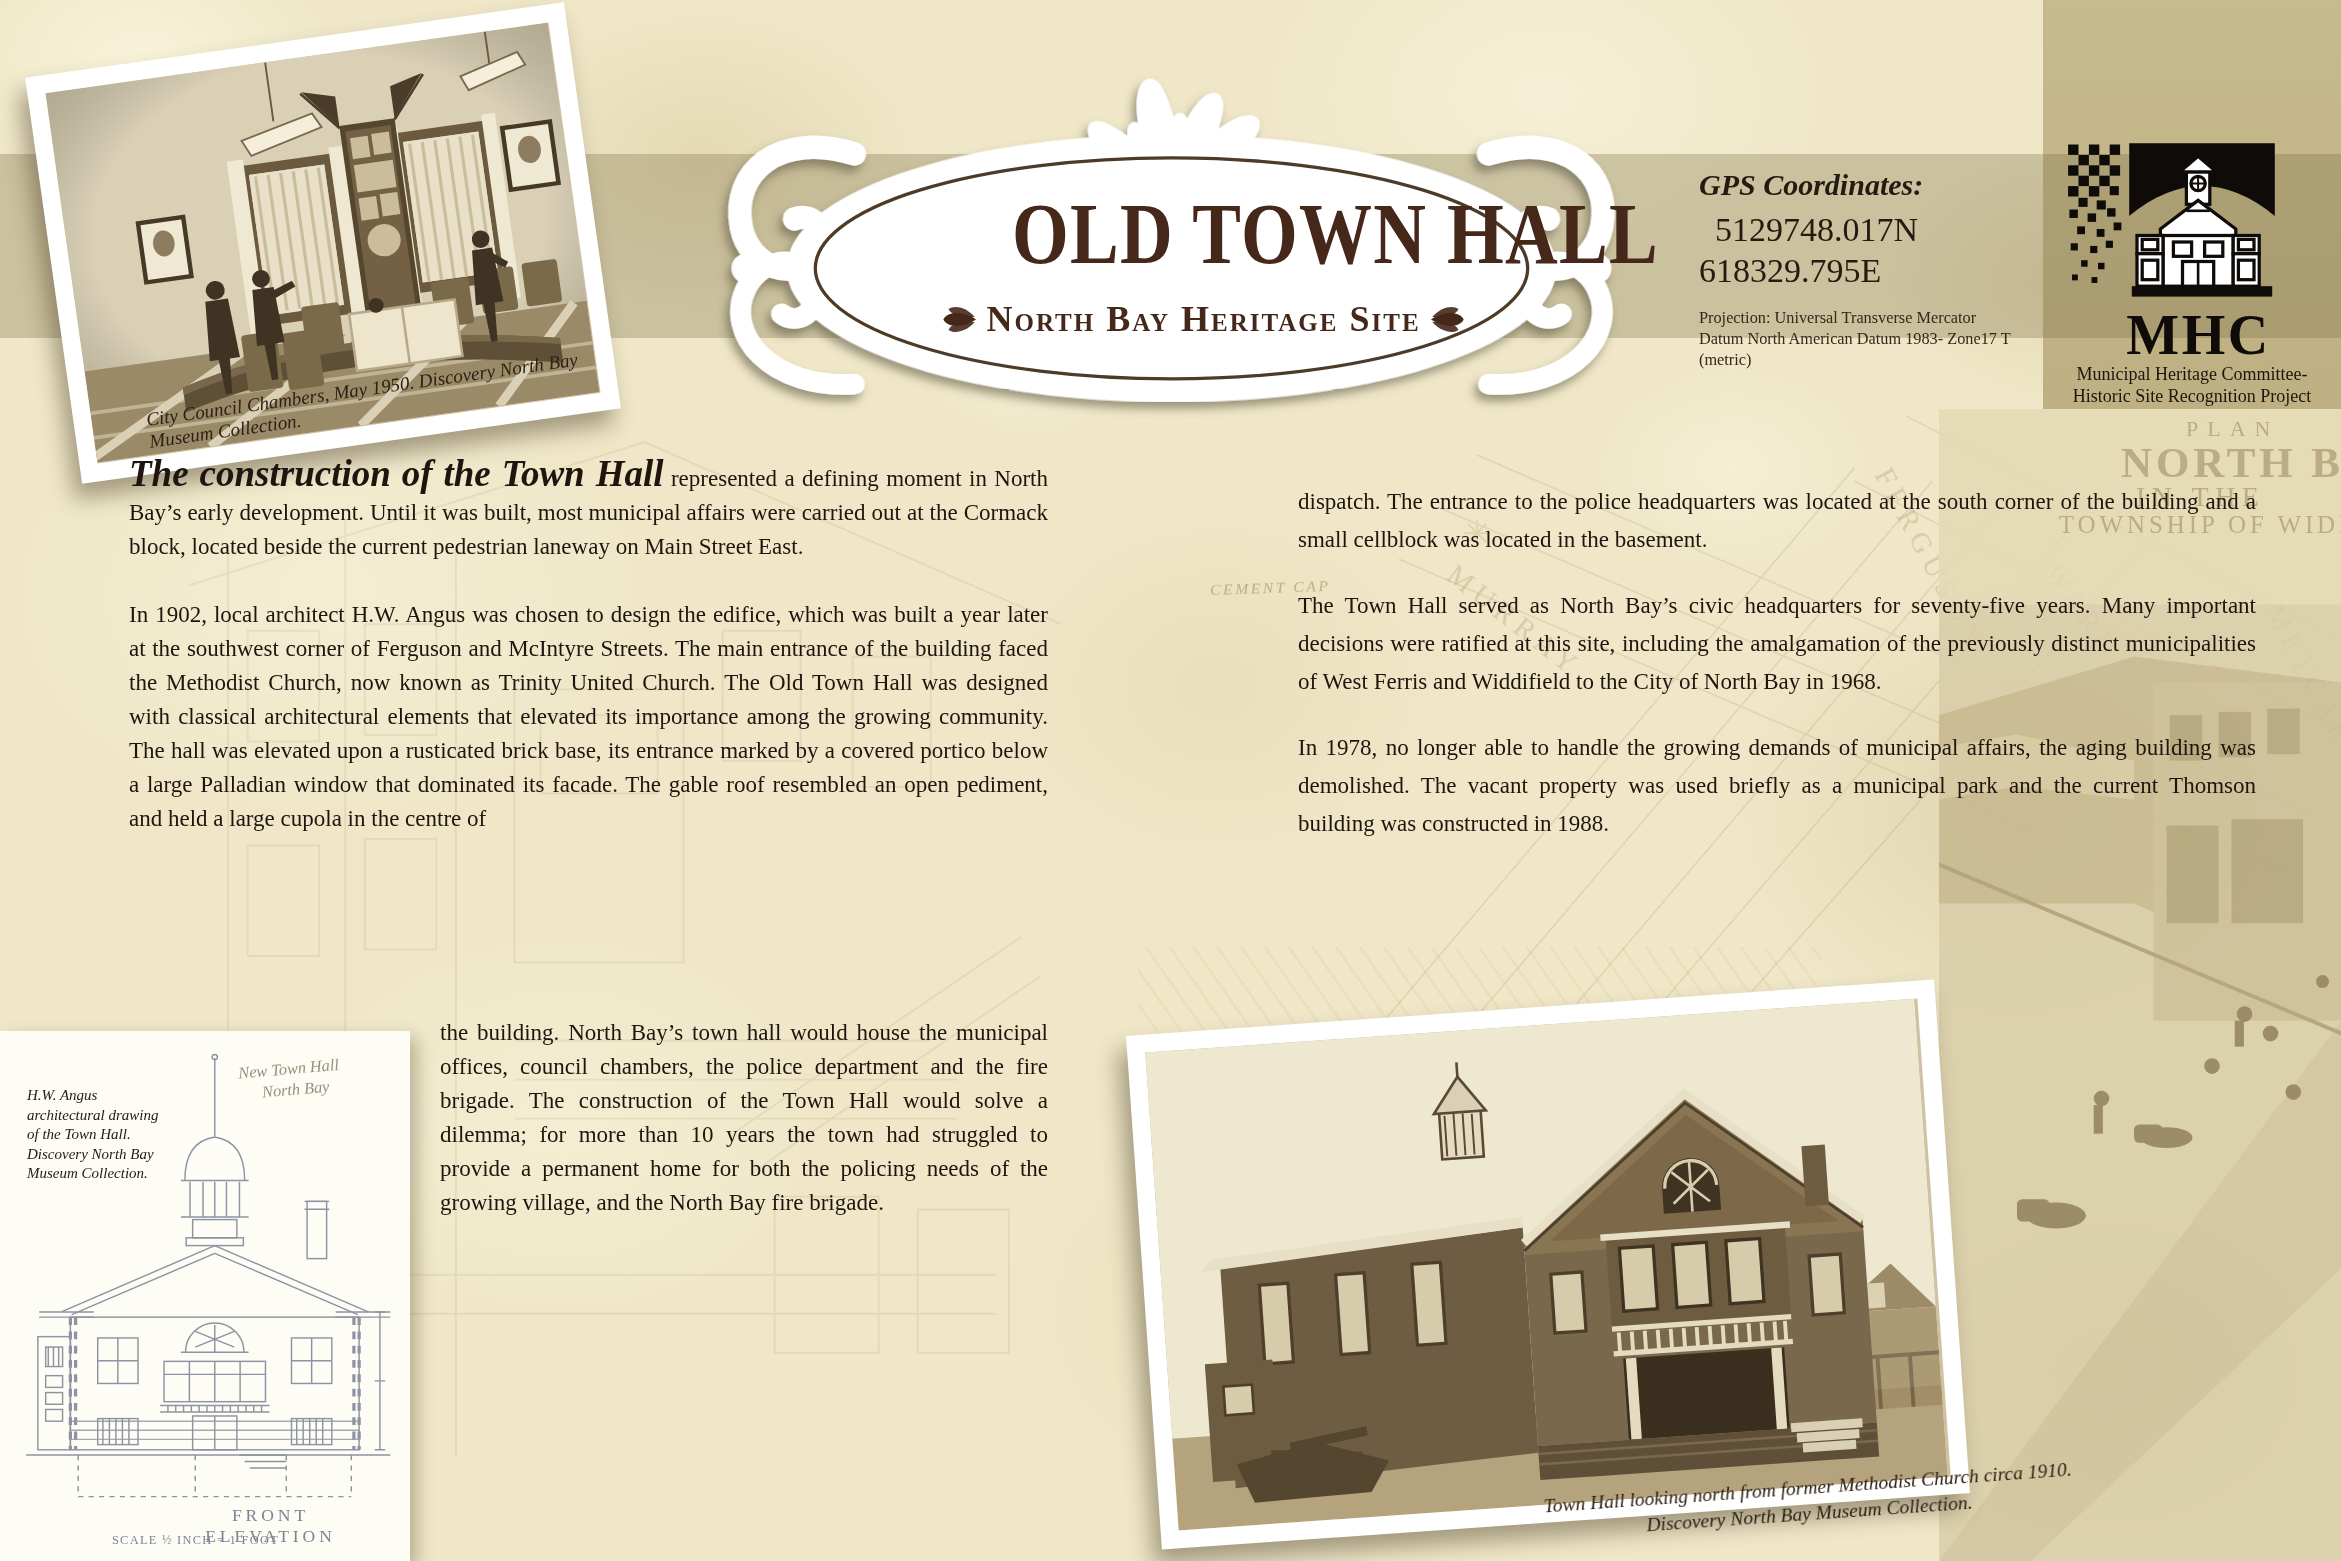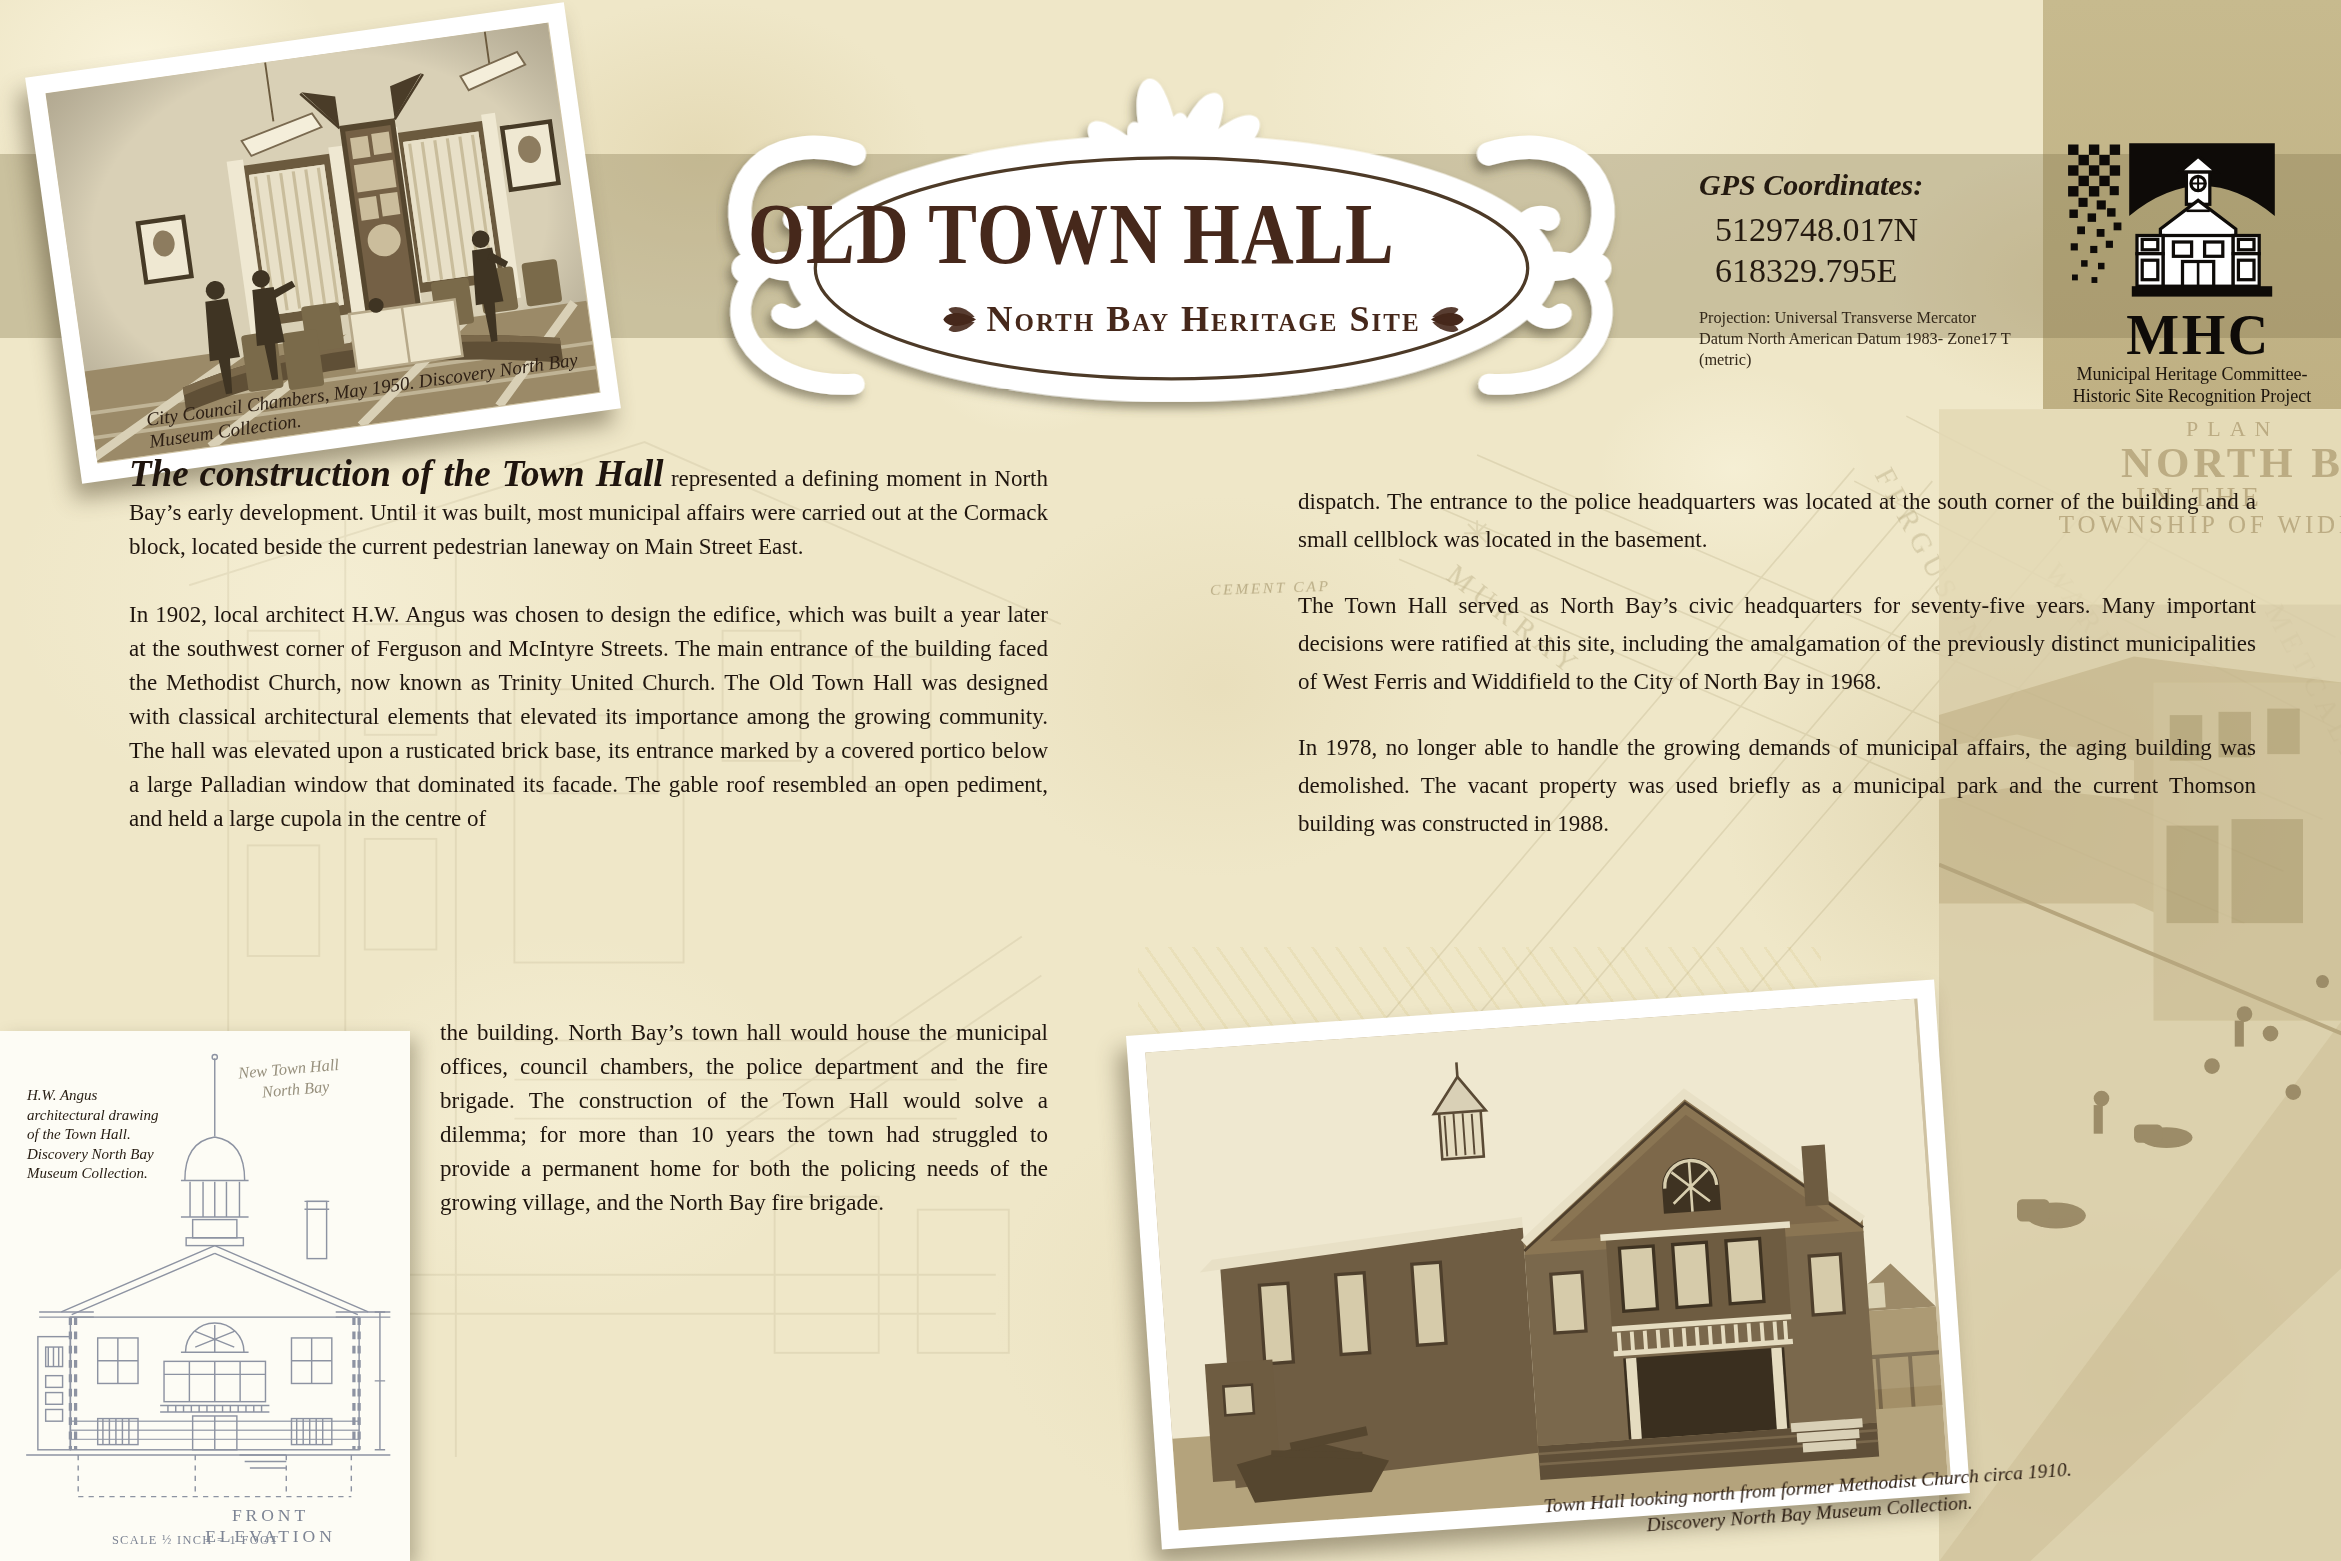--- a/index.html
+++ b/index.html
@@ -34,31 +34,31 @@
   .wm-plan{font-size:22px;letter-spacing:9px;margin-left:137px;}
   .wm-northb{font-size:43px;font-weight:bold;letter-spacing:3.9px;margin-left:72px;line-height:42px;}
   .wm-inthe{font-size:28px;letter-spacing:6.5px;margin-left:87px;line-height:26px;}
   .wm-township{font-size:25px;letter-spacing:3.9px;margin-left:9.8px;line-height:30px;}
   .wm-hatch{left:1138px;top:947px;width:683px;height:195px;z-index:3;opacity:.5;
       background:repeating-linear-gradient(55deg, rgba(196,170,70,.22) 0 2.6px, transparent 2.6px 19.5px);}
   .wm-cement{left:1210px;top:579px;z-index:3;font-style:italic;font-size:15.6px;color:#9a8a5f;
       opacity:.6;transform:rotate(-2deg);letter-spacing:2.6px;}
   
   .flourish{position:absolute;left:716px;top:19.5px;width:976px;height:416px;z-index:6;}
-  .title{position:absolute;left:748px;top:193px;width:911px;text-align:left;z-index:7;
+  .title{position:absolute;left:748px;top:193px;width:911px;text-align:right;z-index:7;
          color:#46281B;font-weight:bold;font-size:73px;letter-spacing:1.3px;}
   .title span{display:inline-block;transform:scaleY(1.18);}
   .subtitle{position:absolute;left:748px;top:298px;width:911px;z-index:7;color:#46281B;
          display:flex;align-items:center;justify-content:center;gap:10.4px;}
   .subtitle .st-text{font-variant:small-caps;font-size:36px;font-weight:600;letter-spacing:2px;}
   
   .gps{position:absolute;left:1699px;top:168px;width:338px;z-index:7;color:#241a10;}
   .gps-label{font-style:italic;font-weight:bold;font-size:30px;}
   .gps-n{font-size:34px;margin-top:9px;margin-left:16px;}
-  .gps-e{font-size:34px;margin-top:2.6px;margin-left:16px;}
+  .gps-e{font-size:34px;margin-top:2.6px;}
   .gps-proj{font-size:16.3px;margin-top:17px;line-height:21px;color:#33281a;}
   
   .mhc-logo{position:absolute;left:2059px;top:138px;width:221px;height:169px;z-index:7;}
   .mhc-acronym{position:absolute;left:2101px;top:303px;width:195px;text-align:center;z-index:7;
         font-size:56px;font-weight:bold;letter-spacing:2.6px;color:#0e0b08;}
   .mhc-caption{position:absolute;left:2049px;top:363px;width:286px;text-align:center;z-index:7;
         font-size:18px;line-height:22px;color:#1d150d;}
   
   .photo{position:absolute;background:#fff;box-shadow:-9px 14.3px 22px rgba(70,60,35,.45);z-index:5;}
   .photo-inner{position:absolute;inset:18px;overflow:hidden;background:#cfc2a2;}

